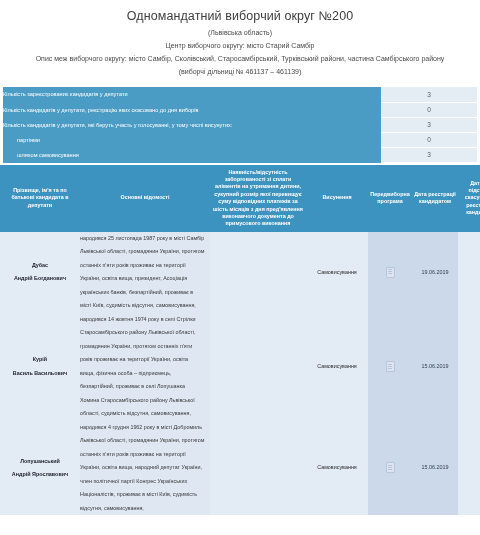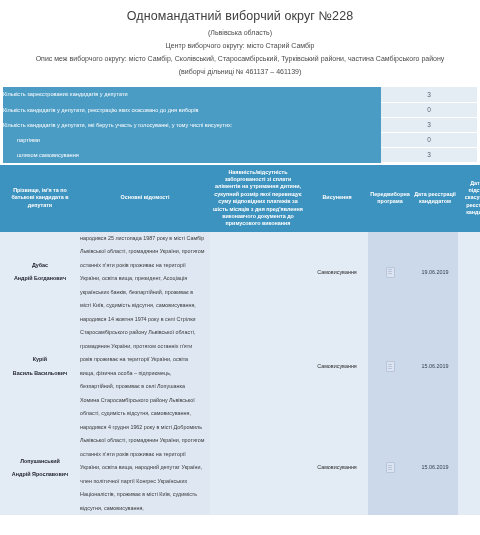--- a/index.html
+++ b/index.html
@@ -194,21 +194,21 @@
   }
 
   .info-line { display: block; }
 </style>
 </head>
 <body>
 
 <div class="page">
 
   <div class="header-block">
-    <div class="district-title">Одномандатний виборчий округ №228</div>
+    <div class="district-title">Одномандатний виборчий округ №200</div>
     <div class="district-region">(Львівська область)</div>
     <div class="district-center">Центр виборчого округу: місто Старий Самбір</div>
     <div class="district-bounds">Опис меж виборчого округу: місто Самбір, Сколівський, Старосамбірський, Турківський райони, частина Самбірського району</div>
     <div class="district-precincts">(виборчі дільниці № 461137 – 461139)</div>
   </div>
 
   <table class="summary-table">
     <tbody>
       <tr>
         <td class="sum-label">Кількість зареєстрованих кандидатів у депутати</td>

